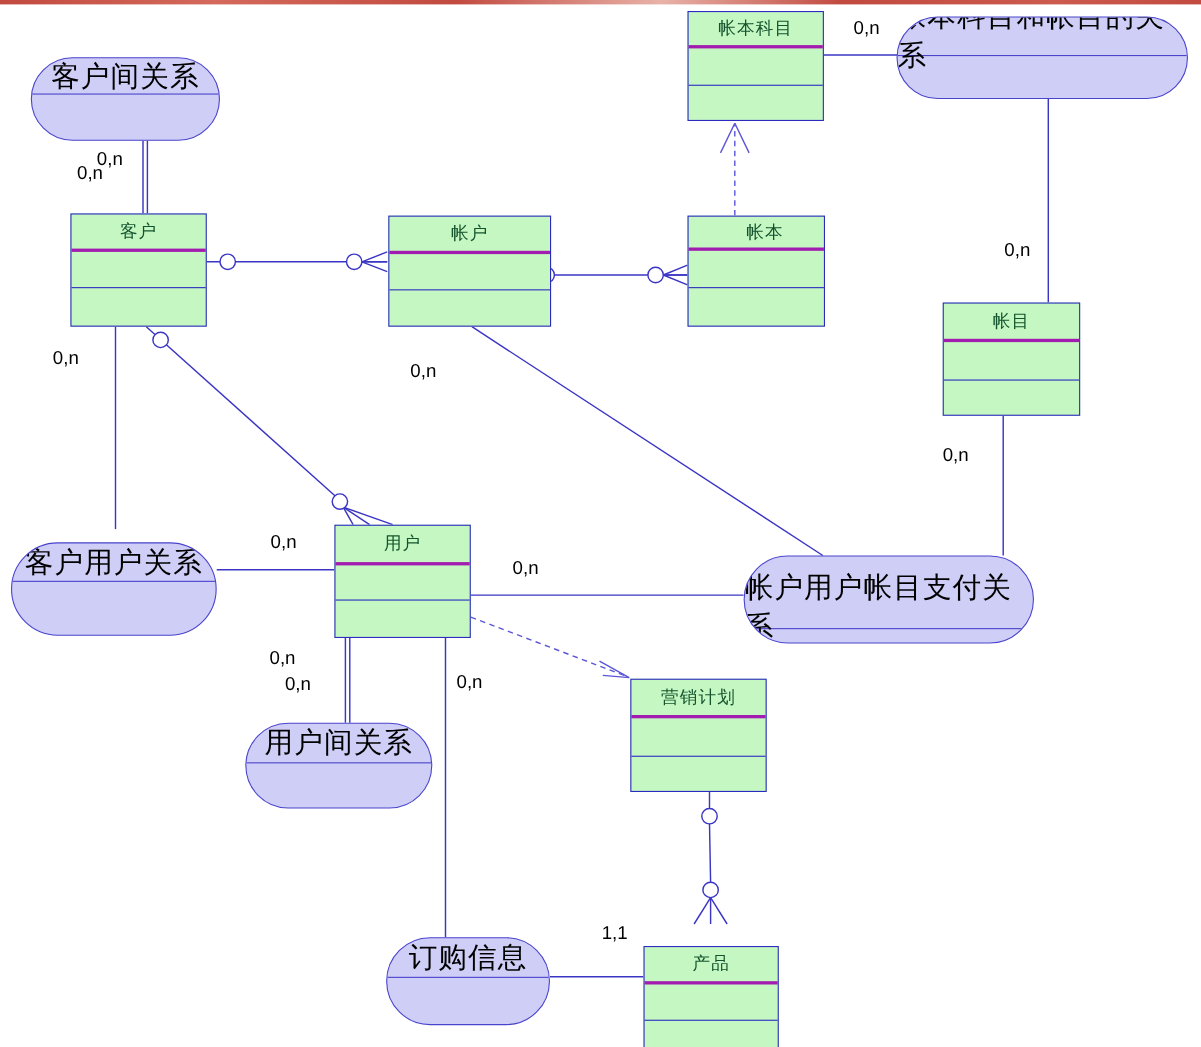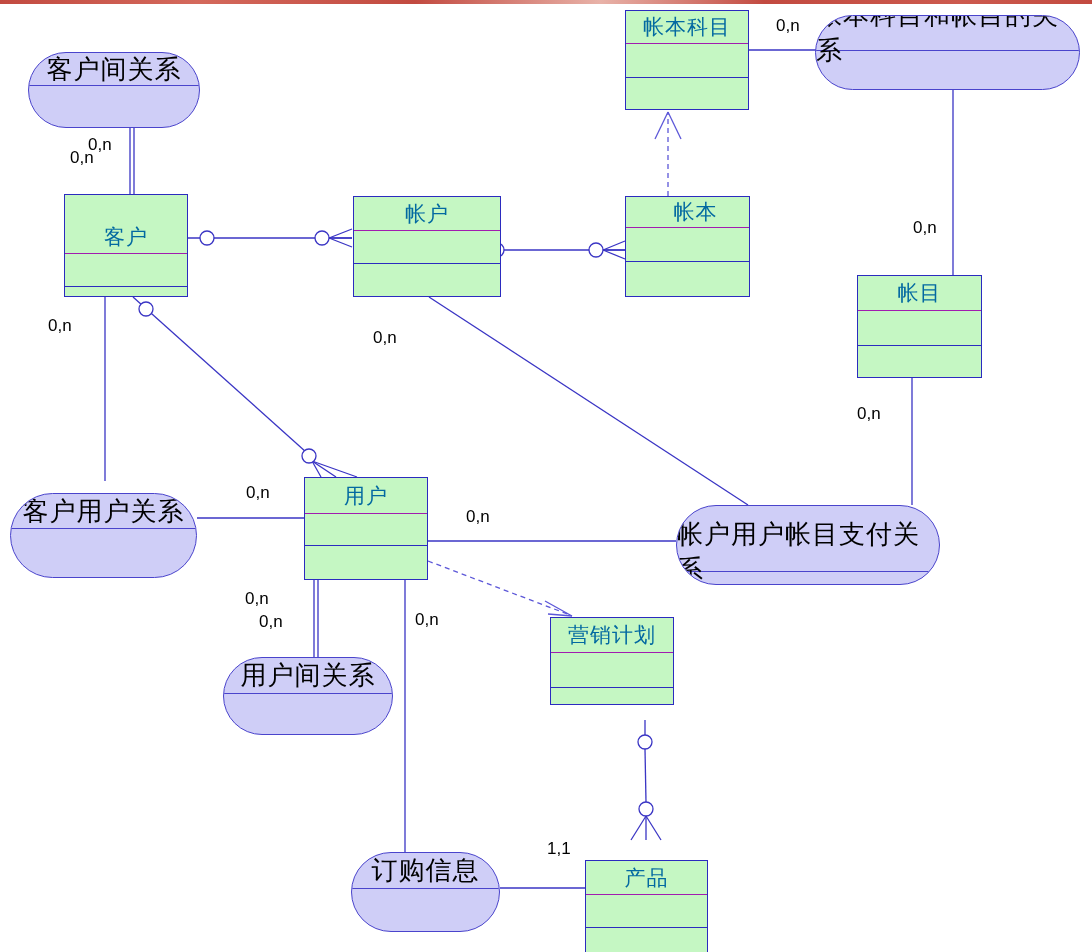--- a/index.html
+++ b/index.html
@@ -19,23 +19,23 @@
   .entity{
     position:absolute;
     box-sizing:border-box;
     border:1px solid #2b2bbf;
     background:#c5f7c3;
     z-index:2;
     display:flex;flex-direction:column;
   }
   .entity .e-title{
     box-sizing:border-box;
-    border-bottom:1px solid #a21caf;
+    border-bottom:3px solid #a21caf;
     display:flex;align-items:center;justify-content:center;
-    font-size:21px;color:#0369a1;
+    font-size:16px;color:#14532d;
     letter-spacing:1px;
   }
   .entity .e-row{box-sizing:border-box;border-bottom:1px solid #2b2bbf;}
   .entity .e-row:last-child{border-bottom:none;flex:1;}
   .rel{
     position:absolute;
     box-sizing:border-box;
     border:1px solid #4a44cc;
     background:#cfcef7;
     z-index:2;
@@ -140,21 +140,21 @@
         <line x1="500" y1="888" x2="585" y2="888" stroke="#3a35c4" stroke-width="1.3"></line>
       </g>
     </svg>
 
 <div class="entity" style="left: 625px; top: 10px; width: 124px; height: 100px;">
       <div class="e-title" style="height: 33px;">帐本科目</div>
       <div class="e-row" style="height: 34px;"></div>
       <div class="e-row"></div>
     </div>
     <div class="entity" style="left: 64px; top: 194px; width: 124px; height: 103px;">
-      <div class="e-title" style="height: 34px; margin-top: 25px;">客户</div>
+      <div class="e-title" style="height: 34px;">客户</div>
       <div class="e-row" style="height: 33px;"></div>
       <div class="e-row"></div>
     </div>
     <div class="entity" style="left: 353px; top: 196px; width: 148px; height: 101px;">
       <div class="e-title" style="height: 34px;">帐户</div>
       <div class="e-row" style="height: 33px;"></div>
       <div class="e-row"></div>
     </div>
     <div class="entity" style="left: 625px; top: 196px; width: 125px; height: 101px;">
       <div class="e-title" style="height: 31px; padding-left: 16px;">帐本</div>
@@ -164,21 +164,21 @@
     <div class="entity" style="left: 857px; top: 275px; width: 125px; height: 103px;">
       <div class="e-title" style="height: 35px;">帐目</div>
       <div class="e-row" style="height: 35px;"></div>
       <div class="e-row"></div>
     </div>
     <div class="entity" style="left: 304px; top: 477px; width: 124px; height: 103px;">
       <div class="e-title" style="height: 36px;">用户</div>
       <div class="e-row" style="height: 32px;"></div>
       <div class="e-row"></div>
     </div>
-    <div class="entity" style="left: 550px; top: 617px; width: 124px; height: 88px;">
+    <div class="entity" style="left: 573px; top: 617px; width: 124px; height: 103px;">
       <div class="e-title" style="height: 35px;">营销计划</div>
       <div class="e-row" style="height: 35px;"></div>
       <div class="e-row"></div>
     </div>
     <div class="entity" style="left: 585px; top: 840px; width: 123px; height: 103px; margin-top: 20px;">
       <div class="e-title" style="height: 34px;">产品</div>
       <div class="e-row" style="height: 33px;"></div>
       <div class="e-row"></div>
     </div>
     <div class="rel" style="left: 28px; top: 52px; width: 172px; height: 76px; border-radius: 38px;">

